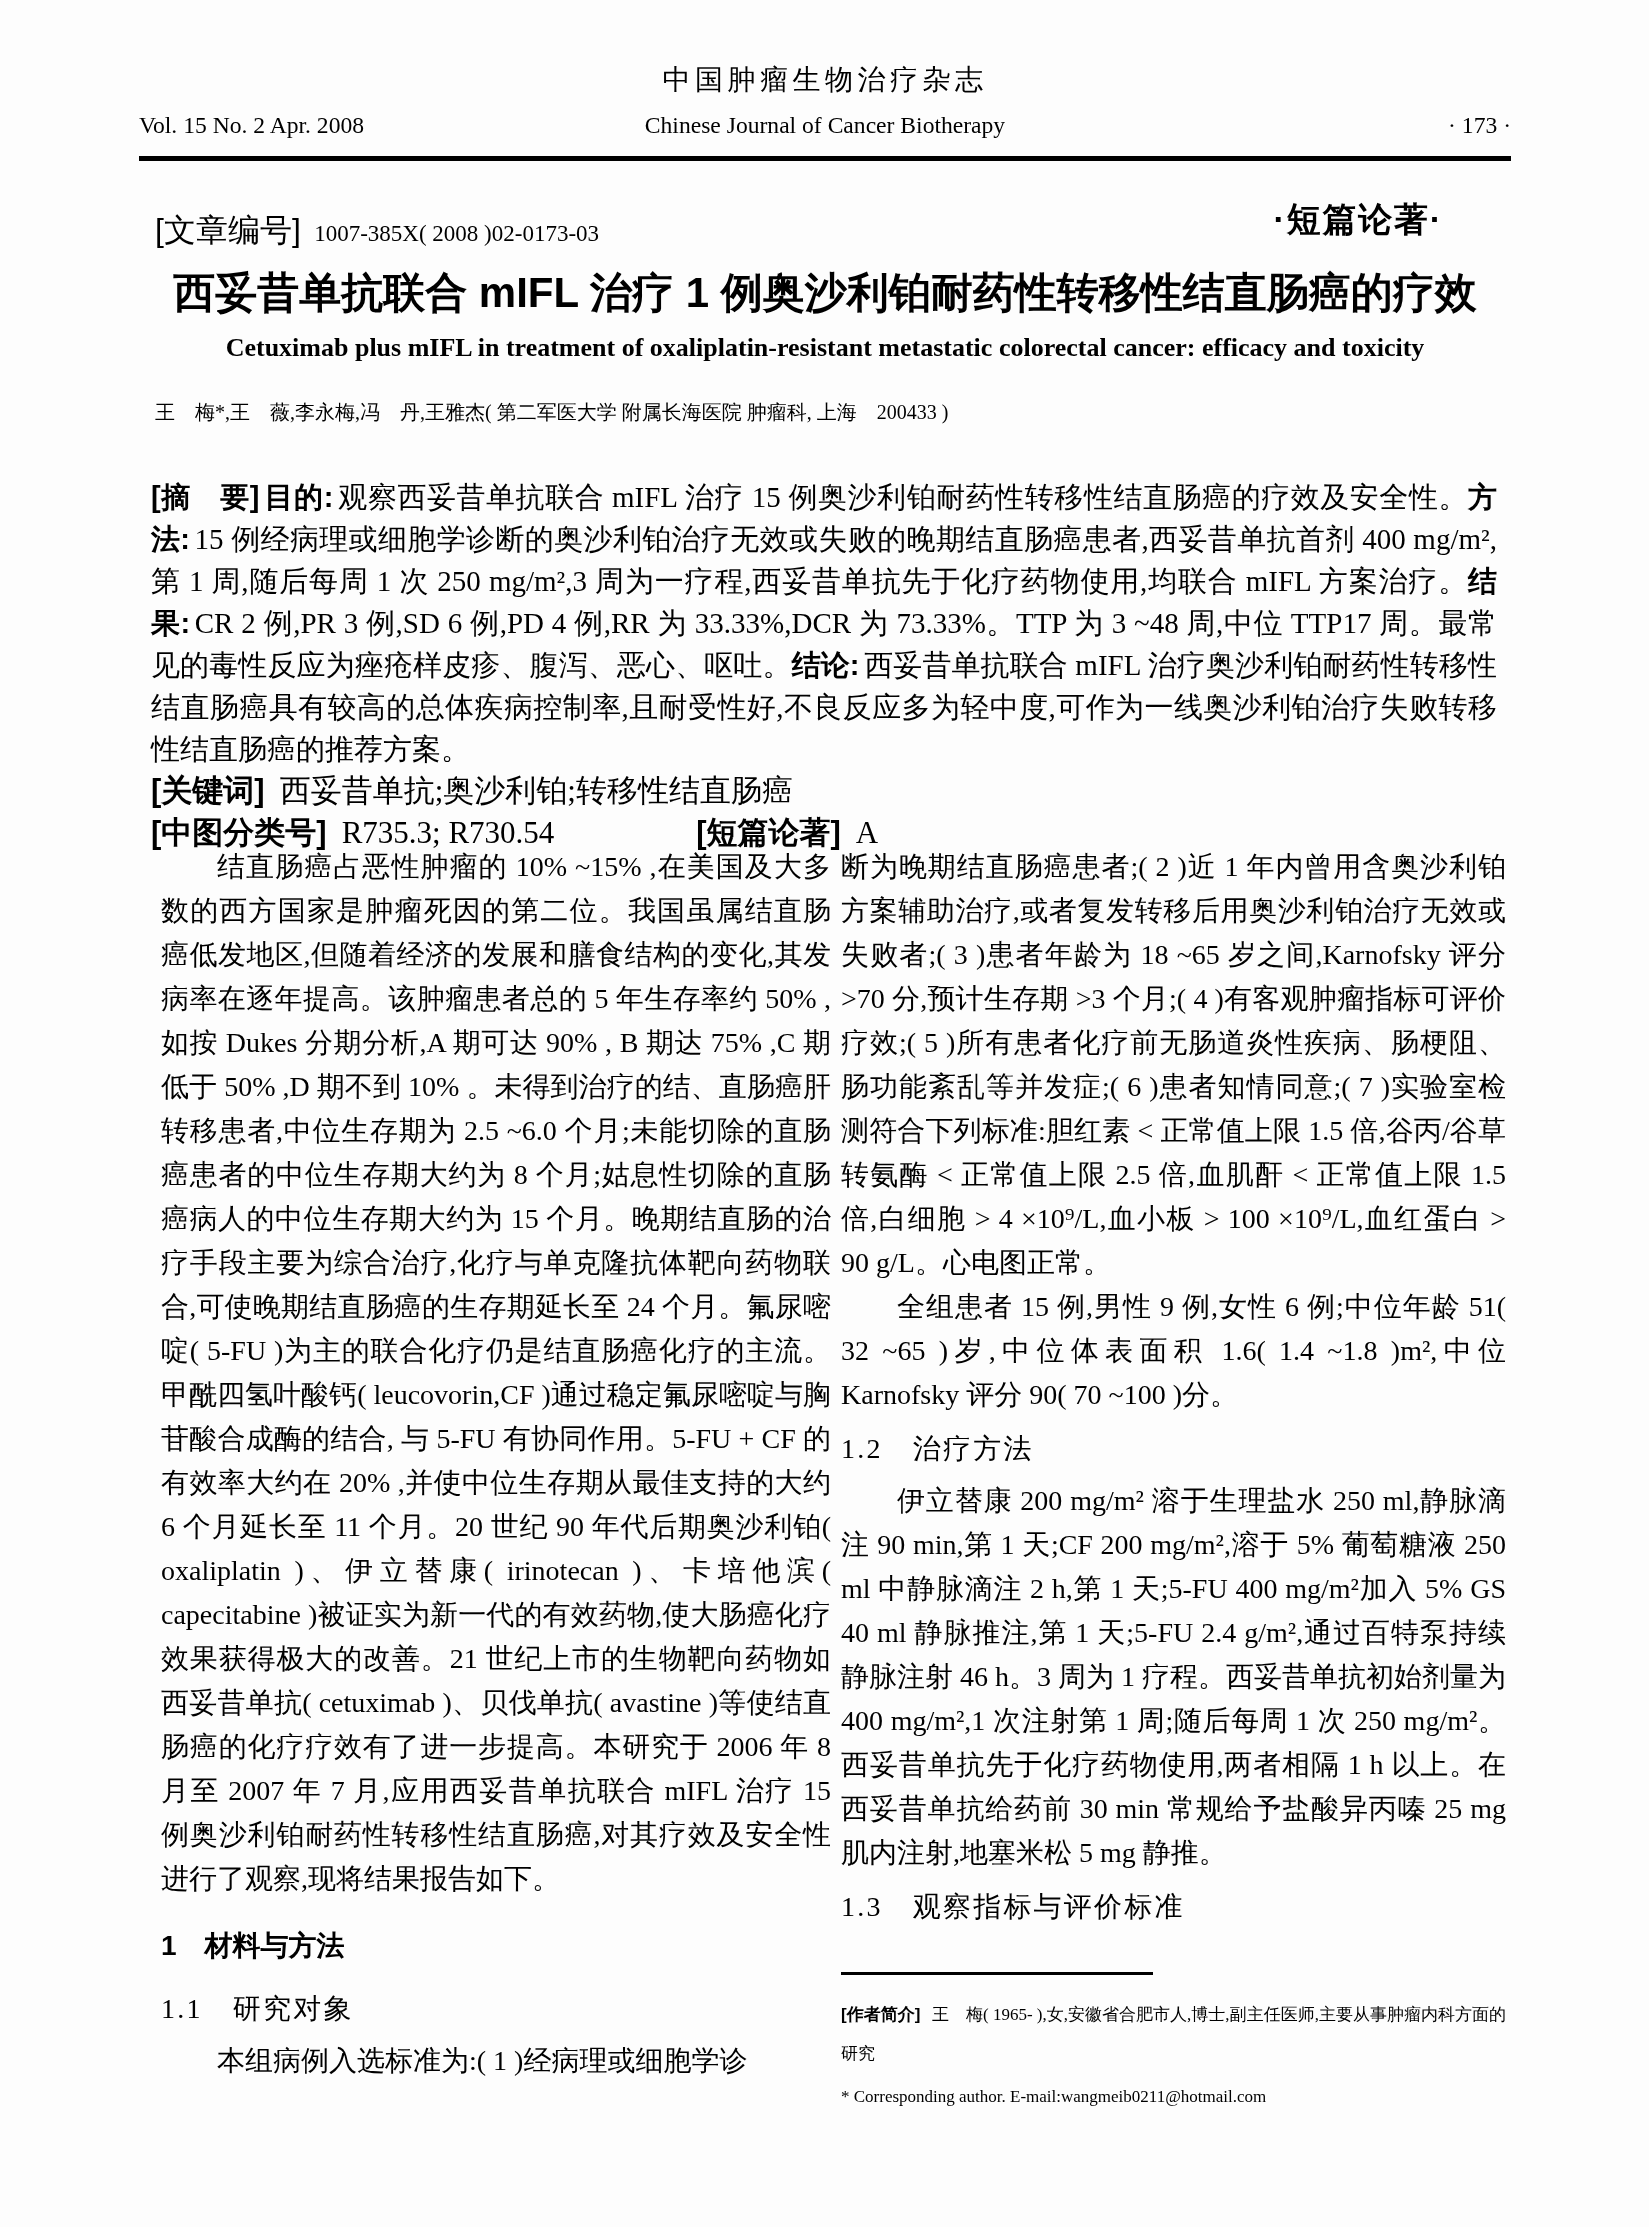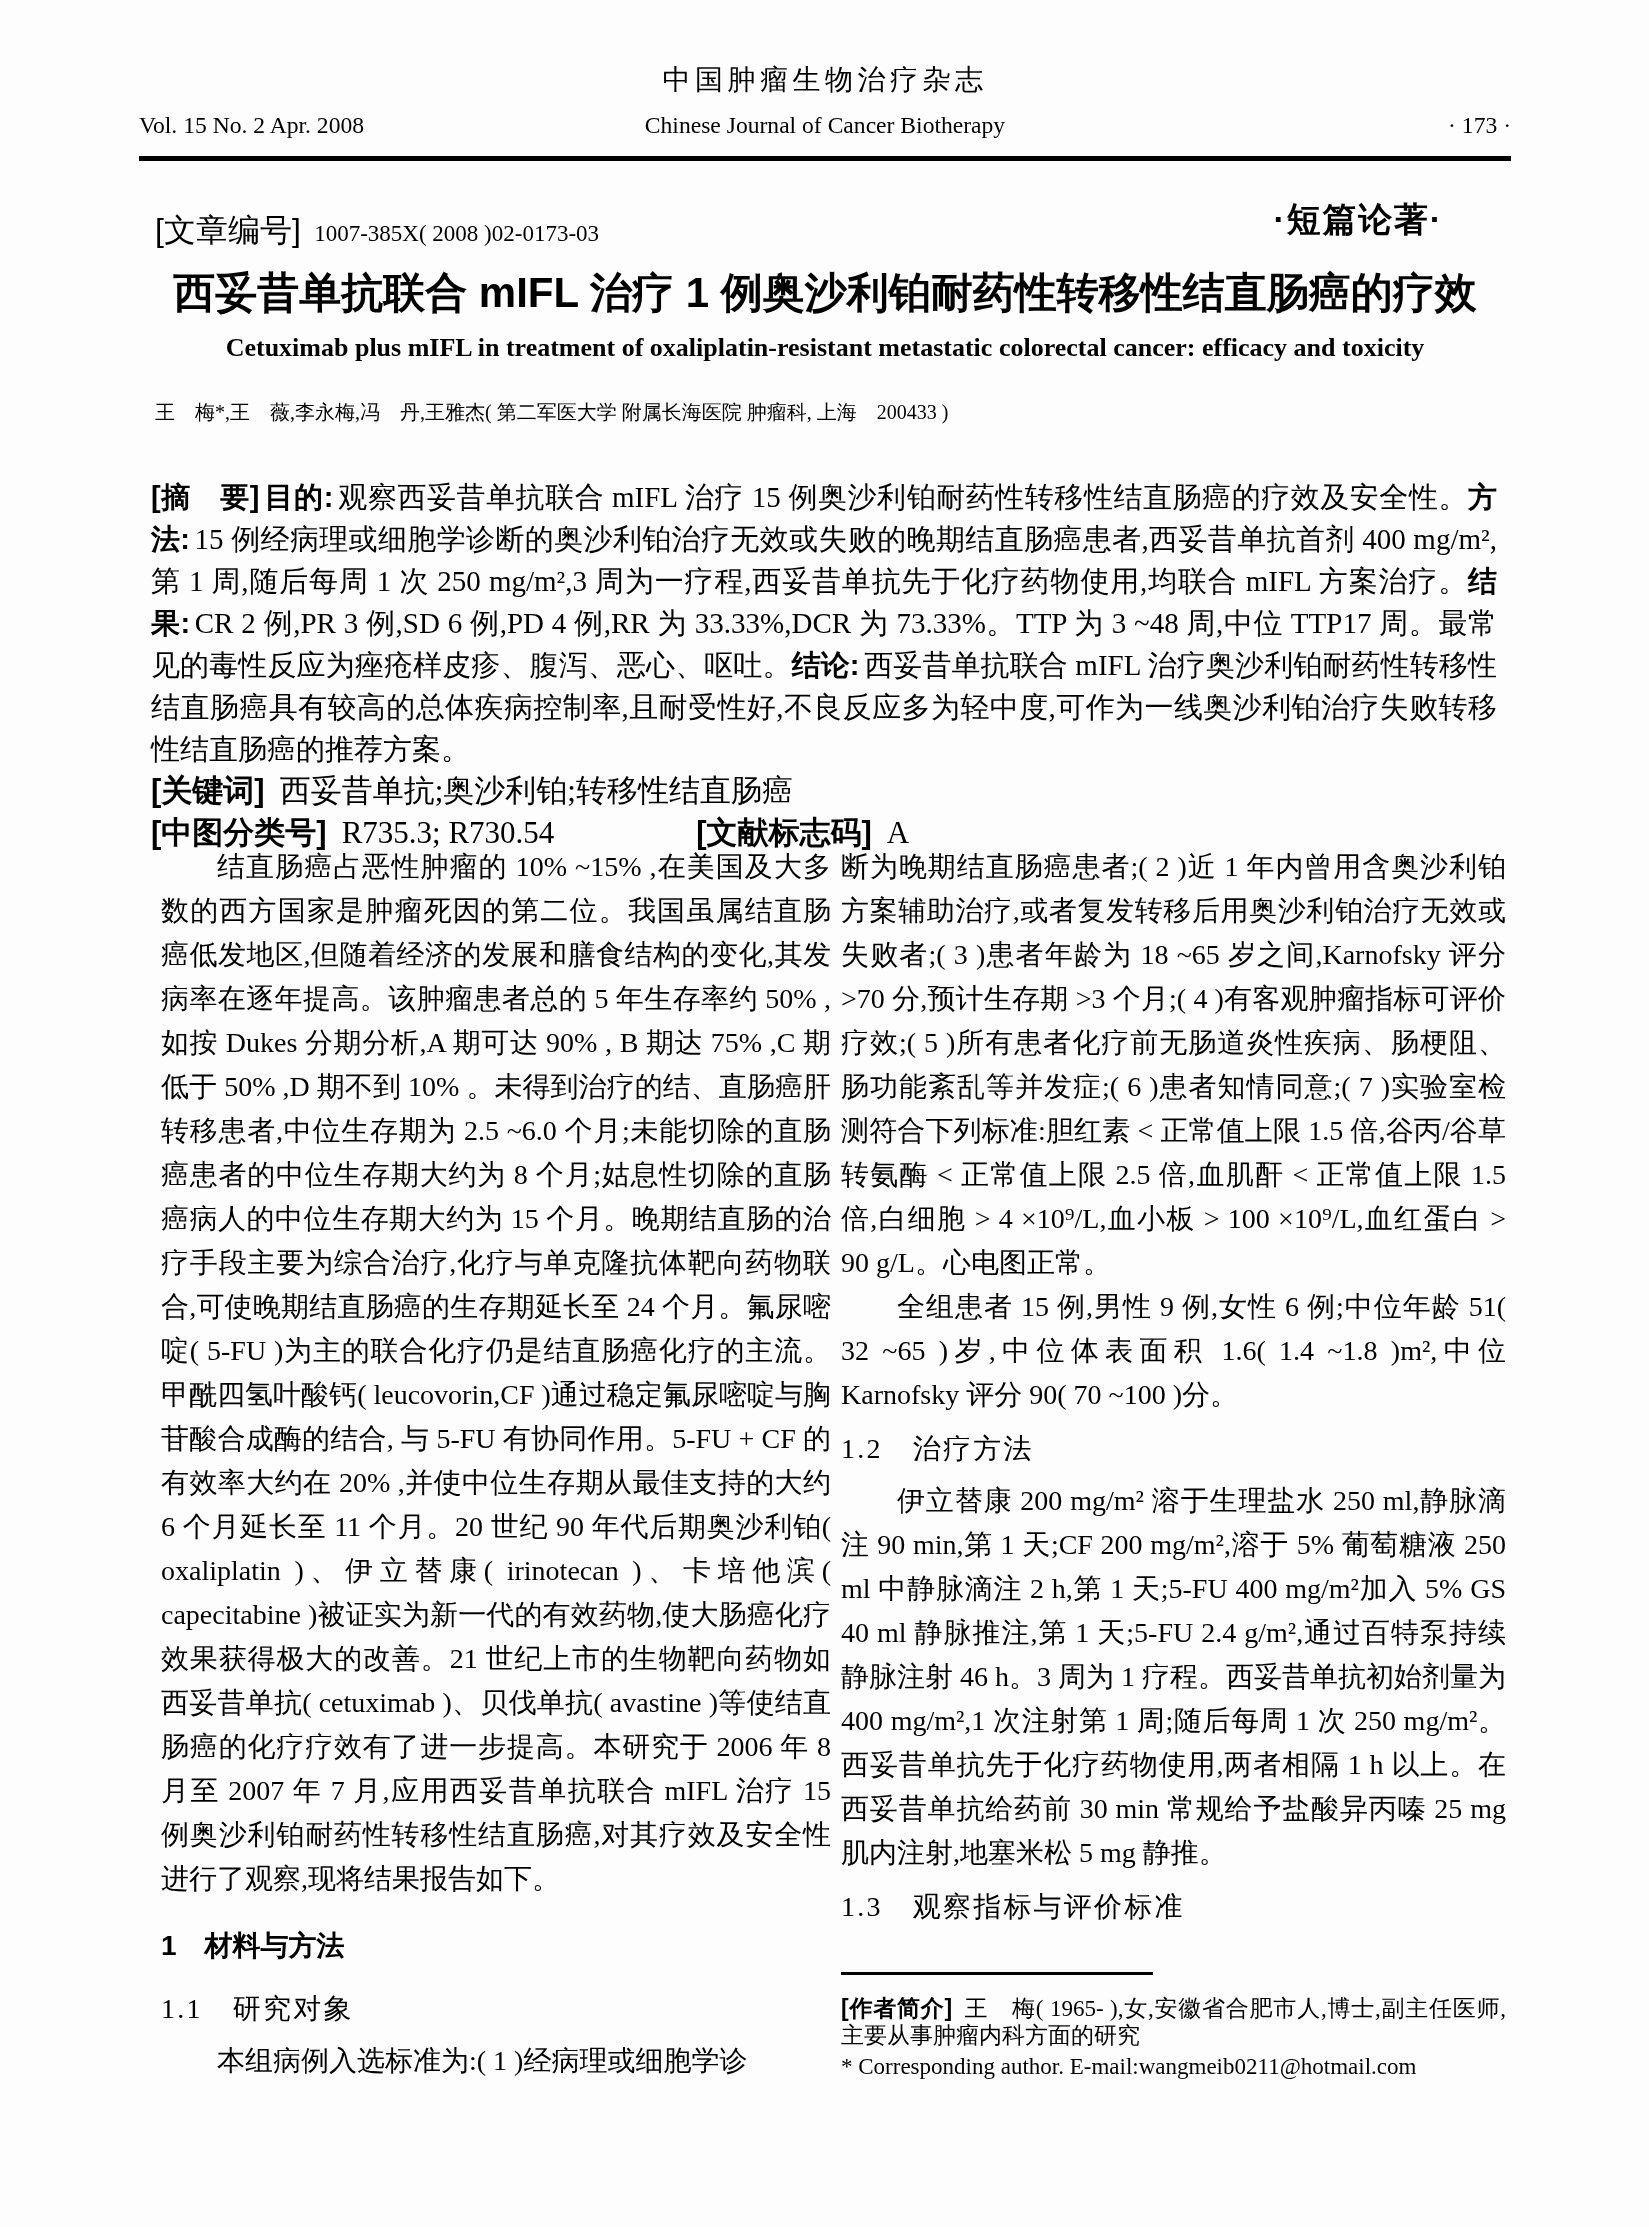--- a/index.html
+++ b/index.html
@@ -81,21 +81,21 @@
   .para { margin:0; }
   .para.indent { text-indent:56px; }
   .h1 {
     font-family:"Liberation Sans","DejaVu Sans",sans-serif;
     font-weight:bold; font-size:28px; margin:23px 0 18.7px; text-align:left;
   }
   .h2 { font-size:28px; margin:9.8px 0 8px; letter-spacing:2.2px; text-align:left; }
 
   
   .fn-rule { width:312px; height:3.6px; background:#000; margin:43px 0 19.6px 0; }
-  .footnote { font-size:23px; line-height:27px; text-align:justify; }
+  .footnote { font-size:17px; line-height:39px; text-align:justify; }
   .footnote .fn-line { margin:0 0 4.5px 0; }
   .footnote .lab {
     font-family:"Liberation Sans","DejaVu Sans",sans-serif;
     font-weight:bold; padding-right:11.6px;
   }
 </style>
 </head>
 <body>
 
 <div class="page">
@@ -119,21 +119,21 @@
   <div class="title-en">Cetuximab plus mIFL in treatment of oxaliplatin-resistant metastatic colorectal cancer: efficacy and toxicity</div>
   <div class="authors">王　梅*,王　薇,李永梅,冯　丹,王雅杰( 第二军医大学 附属长海医院 肿瘤科, 上海　200433 )</div>
 
   <div class="front">
     <div class="abstract" id="abstract"><span class="run bold label">[摘　要]</span><span class="run bold">目的:</span><span class="run">观察西妥昔单抗联合 mIFL 治疗 15 例奥沙利铂耐药性转移性结直肠癌的疗效及安全性。</span><span class="run bold">方法:</span><span class="run">15 例经病理或细胞学诊断的奥沙利铂治疗无效或失败的晚期结直肠癌患者,西妥昔单抗首剂 400 mg/m²,第 1 周,随后每周 1 次 250 mg/m²,3 周为一疗程,西妥昔单抗先于化疗药物使用,均联合 mIFL 方案治疗。</span><span class="run bold">结果:</span><span class="run">CR 2 例,PR 3 例,SD 6 例,PD 4 例,RR 为 33.33%,DCR 为 73.33%。TTP 为 3 ~48 周,中位 TTP17 周。最常见的毒性反应为痤疮样皮疹、腹泻、恶心、呕吐。</span><span class="run bold">结论:</span><span class="run">西妥昔单抗联合 mIFL 治疗奥沙利铂耐药性转移性结直肠癌具有较高的总体疾病控制率,且耐受性好,不良反应多为轻中度,可作为一线奥沙利铂治疗失败转移性结直肠癌的推荐方案。</span></div>
     <div class="kv">
       <span class="lab">[关键词]</span><span>西妥昔单抗;奥沙利铂;转移性结直肠癌</span>
     </div>
     <div class="kv">
       <span class="lab">[中图分类号]</span><span>R735.3; R730.54</span>
-      <span class="lab second">[文献标志码]</span><span>A</span>
+      <span class="lab second">[短篇论著]</span><span>A</span>
     </div>
   </div>
 
   <div class="col left" id="col-left">
       <div class="para indent">结直肠癌占恶性肿瘤的 10% ~15% ,在美国及大多数的西方国家是肿瘤死因的第二位。我国虽属结直肠癌低发地区,但随着经济的发展和膳食结构的变化,其发病率在逐年提高。该肿瘤患者总的 5 年生存率约 50% ,如按 Dukes 分期分析,A 期可达 90% , B 期达 75% ,C 期低于 50% ,D 期不到 10% 。未得到治疗的结、直肠癌肝转移患者,中位生存期为 2.5 ~6.0 个月;未能切除的直肠癌患者的中位生存期大约为 8 个月;姑息性切除的直肠癌病人的中位生存期大约为 15 个月。晚期结直肠的治疗手段主要为综合治疗,化疗与单克隆抗体靶向药物联合,可使晚期结直肠癌的生存期延长至 24 个月。氟尿嘧啶( 5-FU )为主的联合化疗仍是结直肠癌化疗的主流。甲酰四氢叶酸钙( leucovorin,CF )通过稳定氟尿嘧啶与胸苷酸合成酶的结合, 与 5-FU 有协同作用。5-FU + CF 的有效率大约在 20% ,并使中位生存期从最佳支持的大约 6 个月延长至 11 个月。20 世纪 90 年代后期奥沙利铂( oxaliplatin )、伊立替康( irinotecan )、卡培他滨( capecitabine )被证实为新一代的有效药物,使大肠癌化疗效果获得极大的改善。21 世纪上市的生物靶向药物如西妥昔单抗( cetuximab )、贝伐单抗( avastine )等使结直肠癌的化疗疗效有了进一步提高。本研究于 2006 年 8 月至 2007 年 7 月,应用西妥昔单抗联合 mIFL 治疗 15 例奥沙利铂耐药性转移性结直肠癌,对其疗效及安全性进行了观察,现将结果报告如下。</div>
       <div class="h1">1　材料与方法</div>
       <div class="h2">1.1　研究对象</div>
       <div class="para indent">本组病例入选标准为:( 1 )经病理或细胞学诊</div>
     </div>
 

